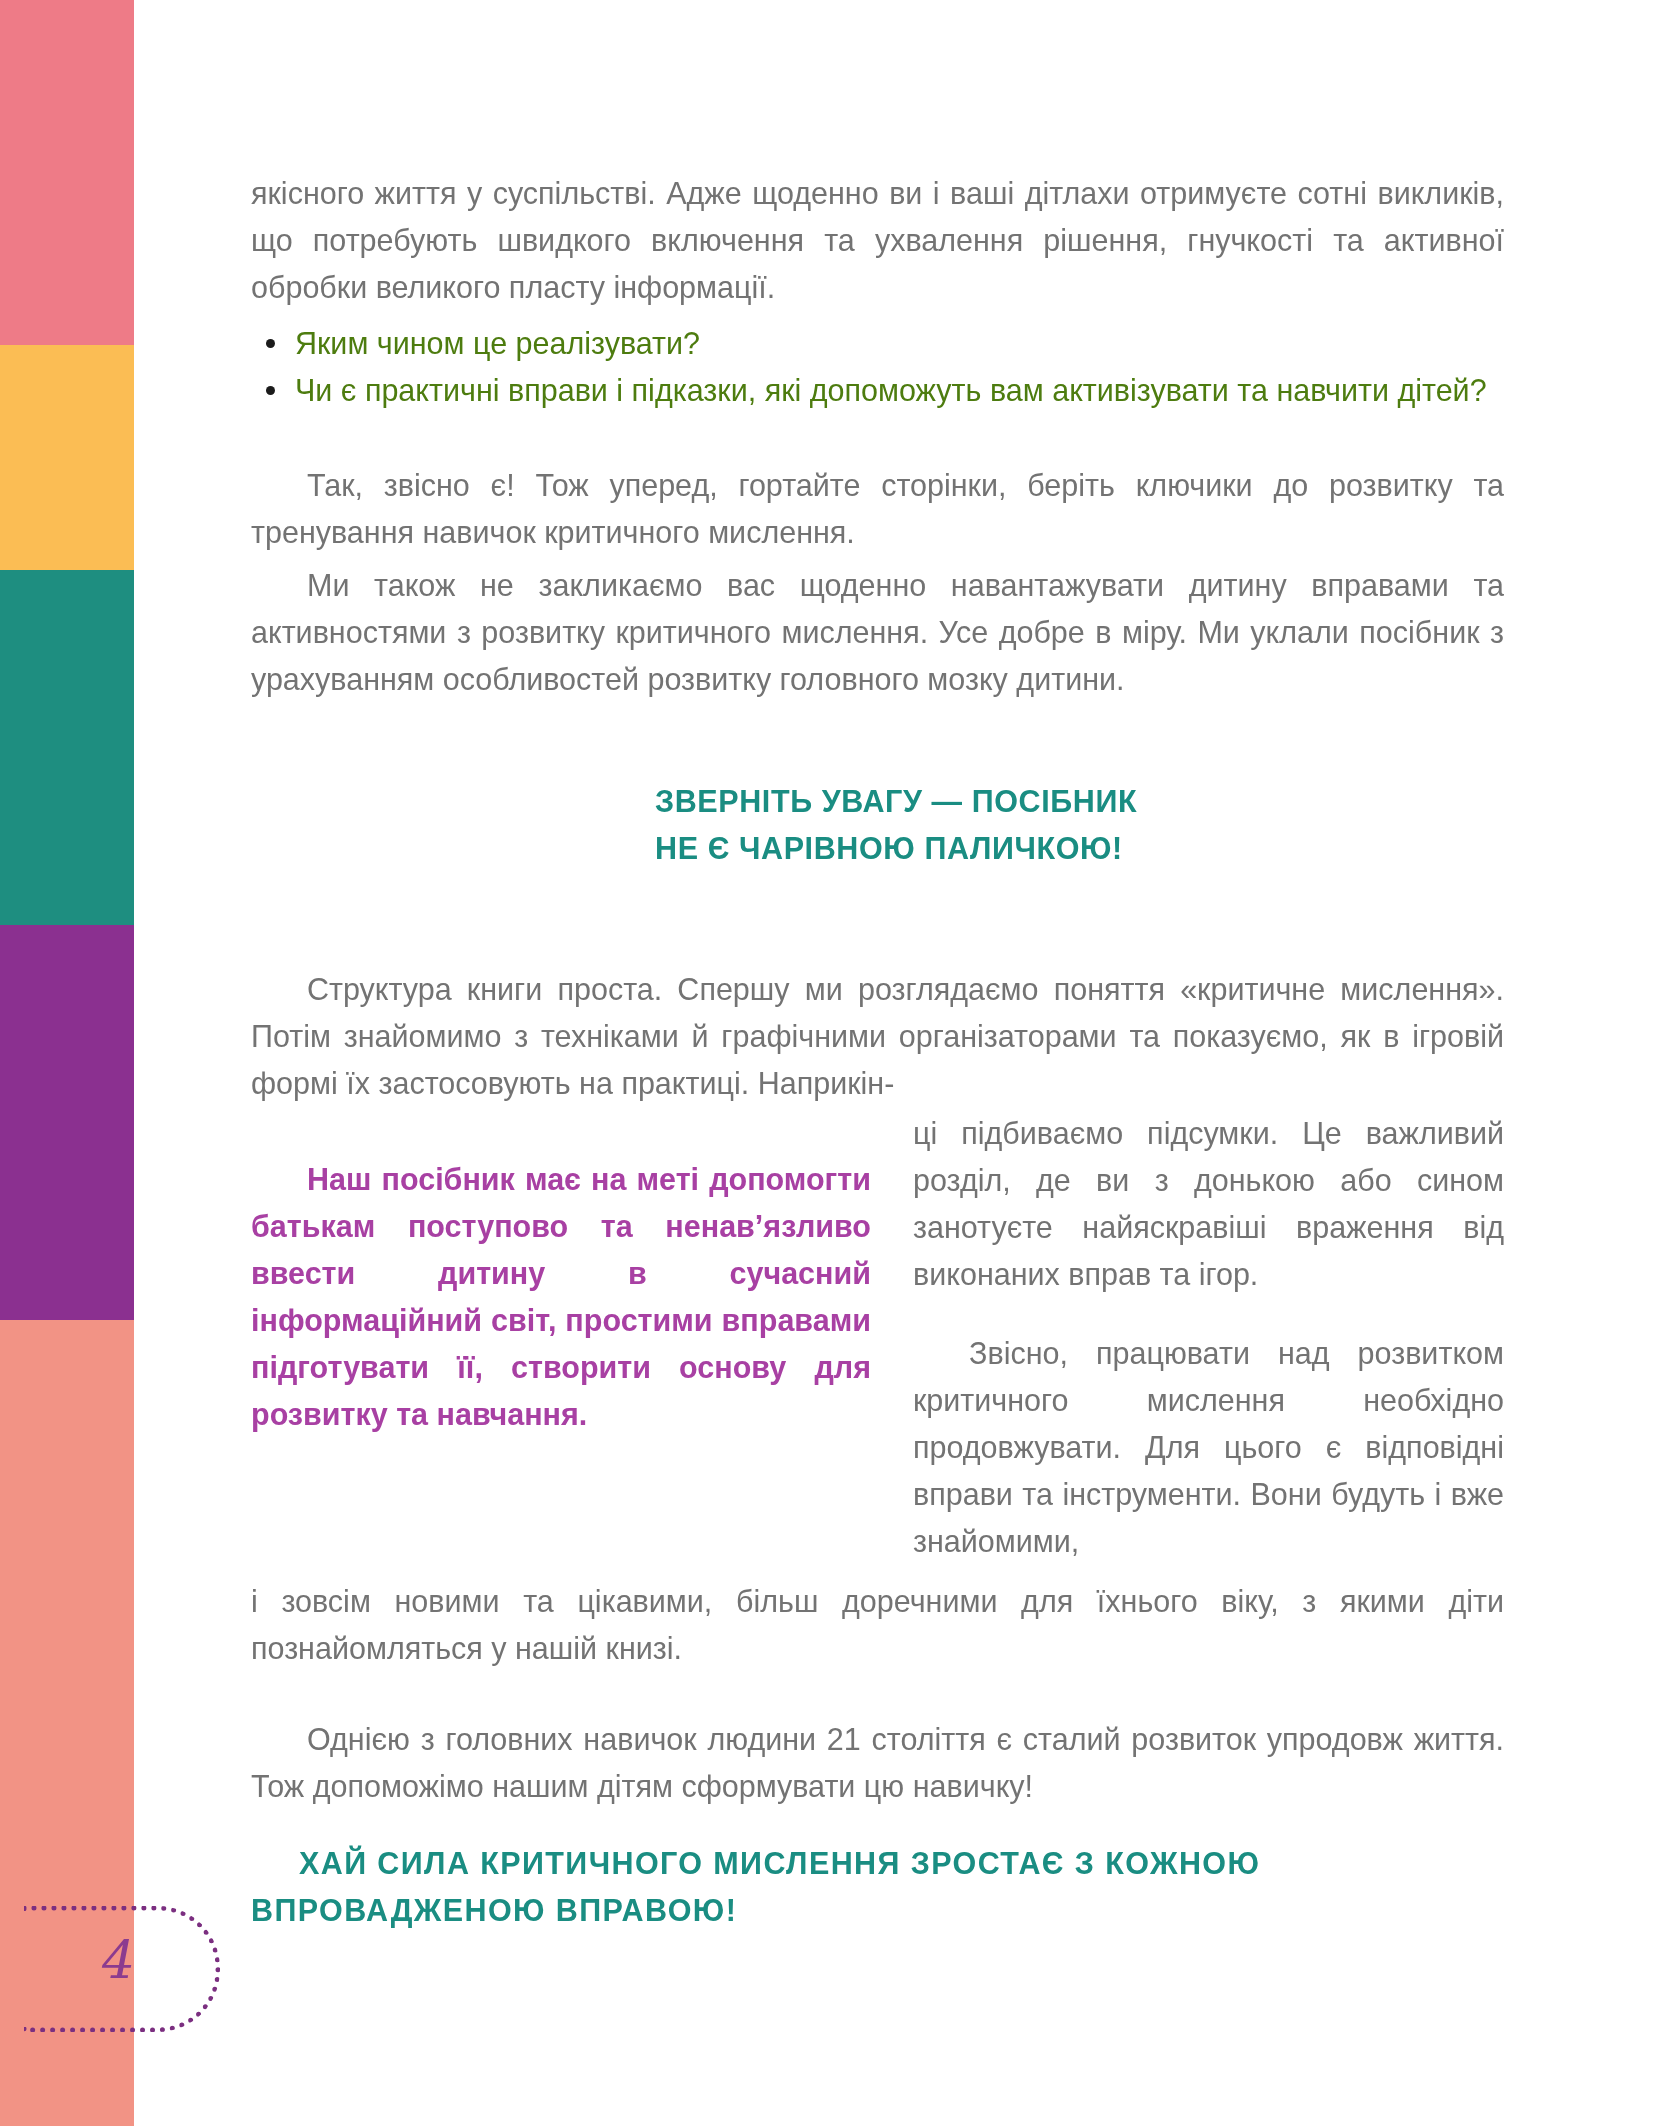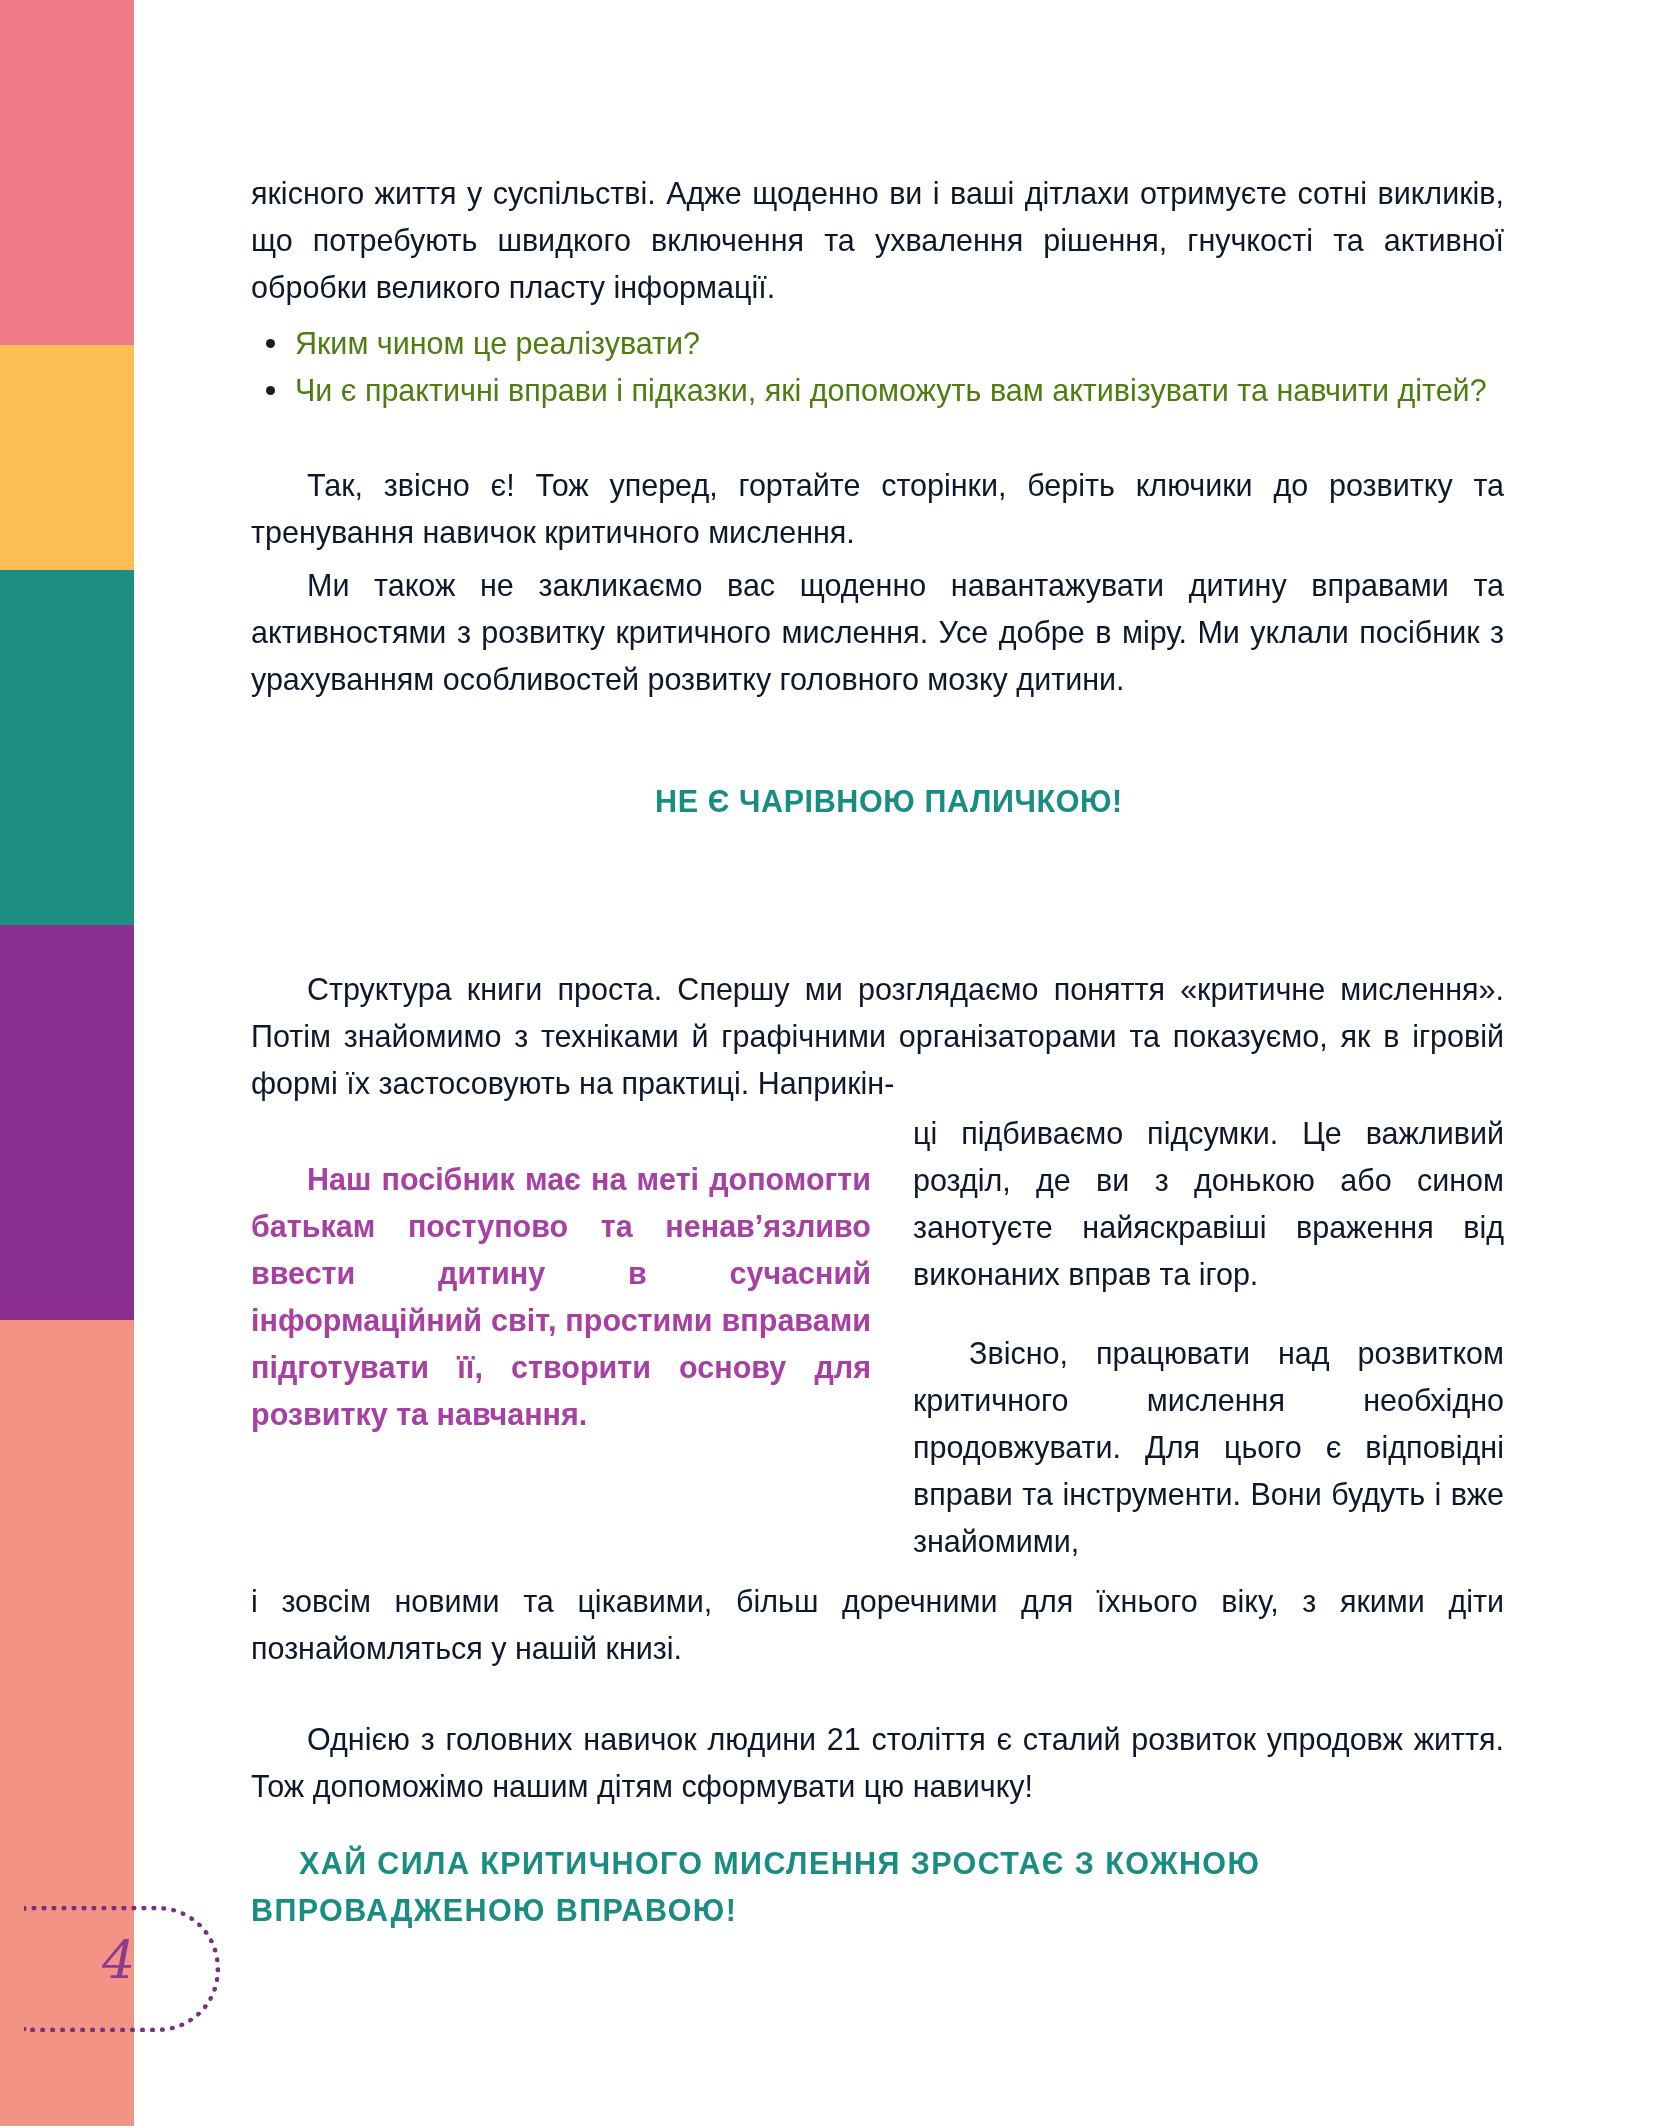--- a/index.html
+++ b/index.html
@@ -23,21 +23,21 @@
     left:0; top:0;
     width:134px; height:2126px;
   }
   .rail-band { position:absolute; left:0; width:134px; }
 
   
   .col {
     position:absolute;
     font-size:30.5px;
     line-height:47px;
-    color:#0f172a;
+    color:#737373;
     text-align:justify;
     text-justify:inter-word;
     -webkit-hyphens:none; hyphens:none;
   }
 
   .full { left:251px; width:1253px; }
 
   p.body { text-indent:0; margin:0; }
 
   .bullets {
@@ -132,20 +132,21 @@
   <div class="col full" style="top:462px;">
     <p class="body" style="text-indent:56px;">Так, звісно є! Тож уперед, гортайте сторінки, беріть ключики до розвитку та тренування навичок критичного мислення.</p>
   </div>
 
   <div class="col full" style="top:562px;">
     <p class="body" style="text-indent:56px;">Ми також не закликаємо вас щоденно навантажувати дитину вправами та активностями з розвитку критичного мислення. Усе добре в міру. Ми уклали посібник з урахуванням особливостей розвитку головного мозку дитини.</p>
   </div>
 
 
   <div class="teal-head" style="top:778px; left:655px; width:850px;">
+    <div>ЗВЕРНІТЬ УВАГУ — ПОСІБНИК</div>
     <div>НЕ Є ЧАРІВНОЮ ПАЛИЧКОЮ!</div>
   </div>
 
   <div class="col full" style="top:966px;">
     <p class="body" style="text-indent:56px;">Структура книги проста. Спершу ми розглядаємо поняття «критичне мислення». Потім знайомимо з техніками й графічними організаторами та показуємо, як в ігровій формі їх застосовують на практиці. Наприкін-</p>
   </div>
 
   <div class="magenta-block" style="top:1156px; left:251px; width:620px; text-indent:56px;">Наш посібник має на меті допомогти батькам поступово та ненав’язливо ввести дитину в сучасний інформаційний світ, простими вправами підготувати її, створити основу для розвитку та навчання.</div>
 
   <div class="col" style="top:1110px; left:913px; width:591px;">

